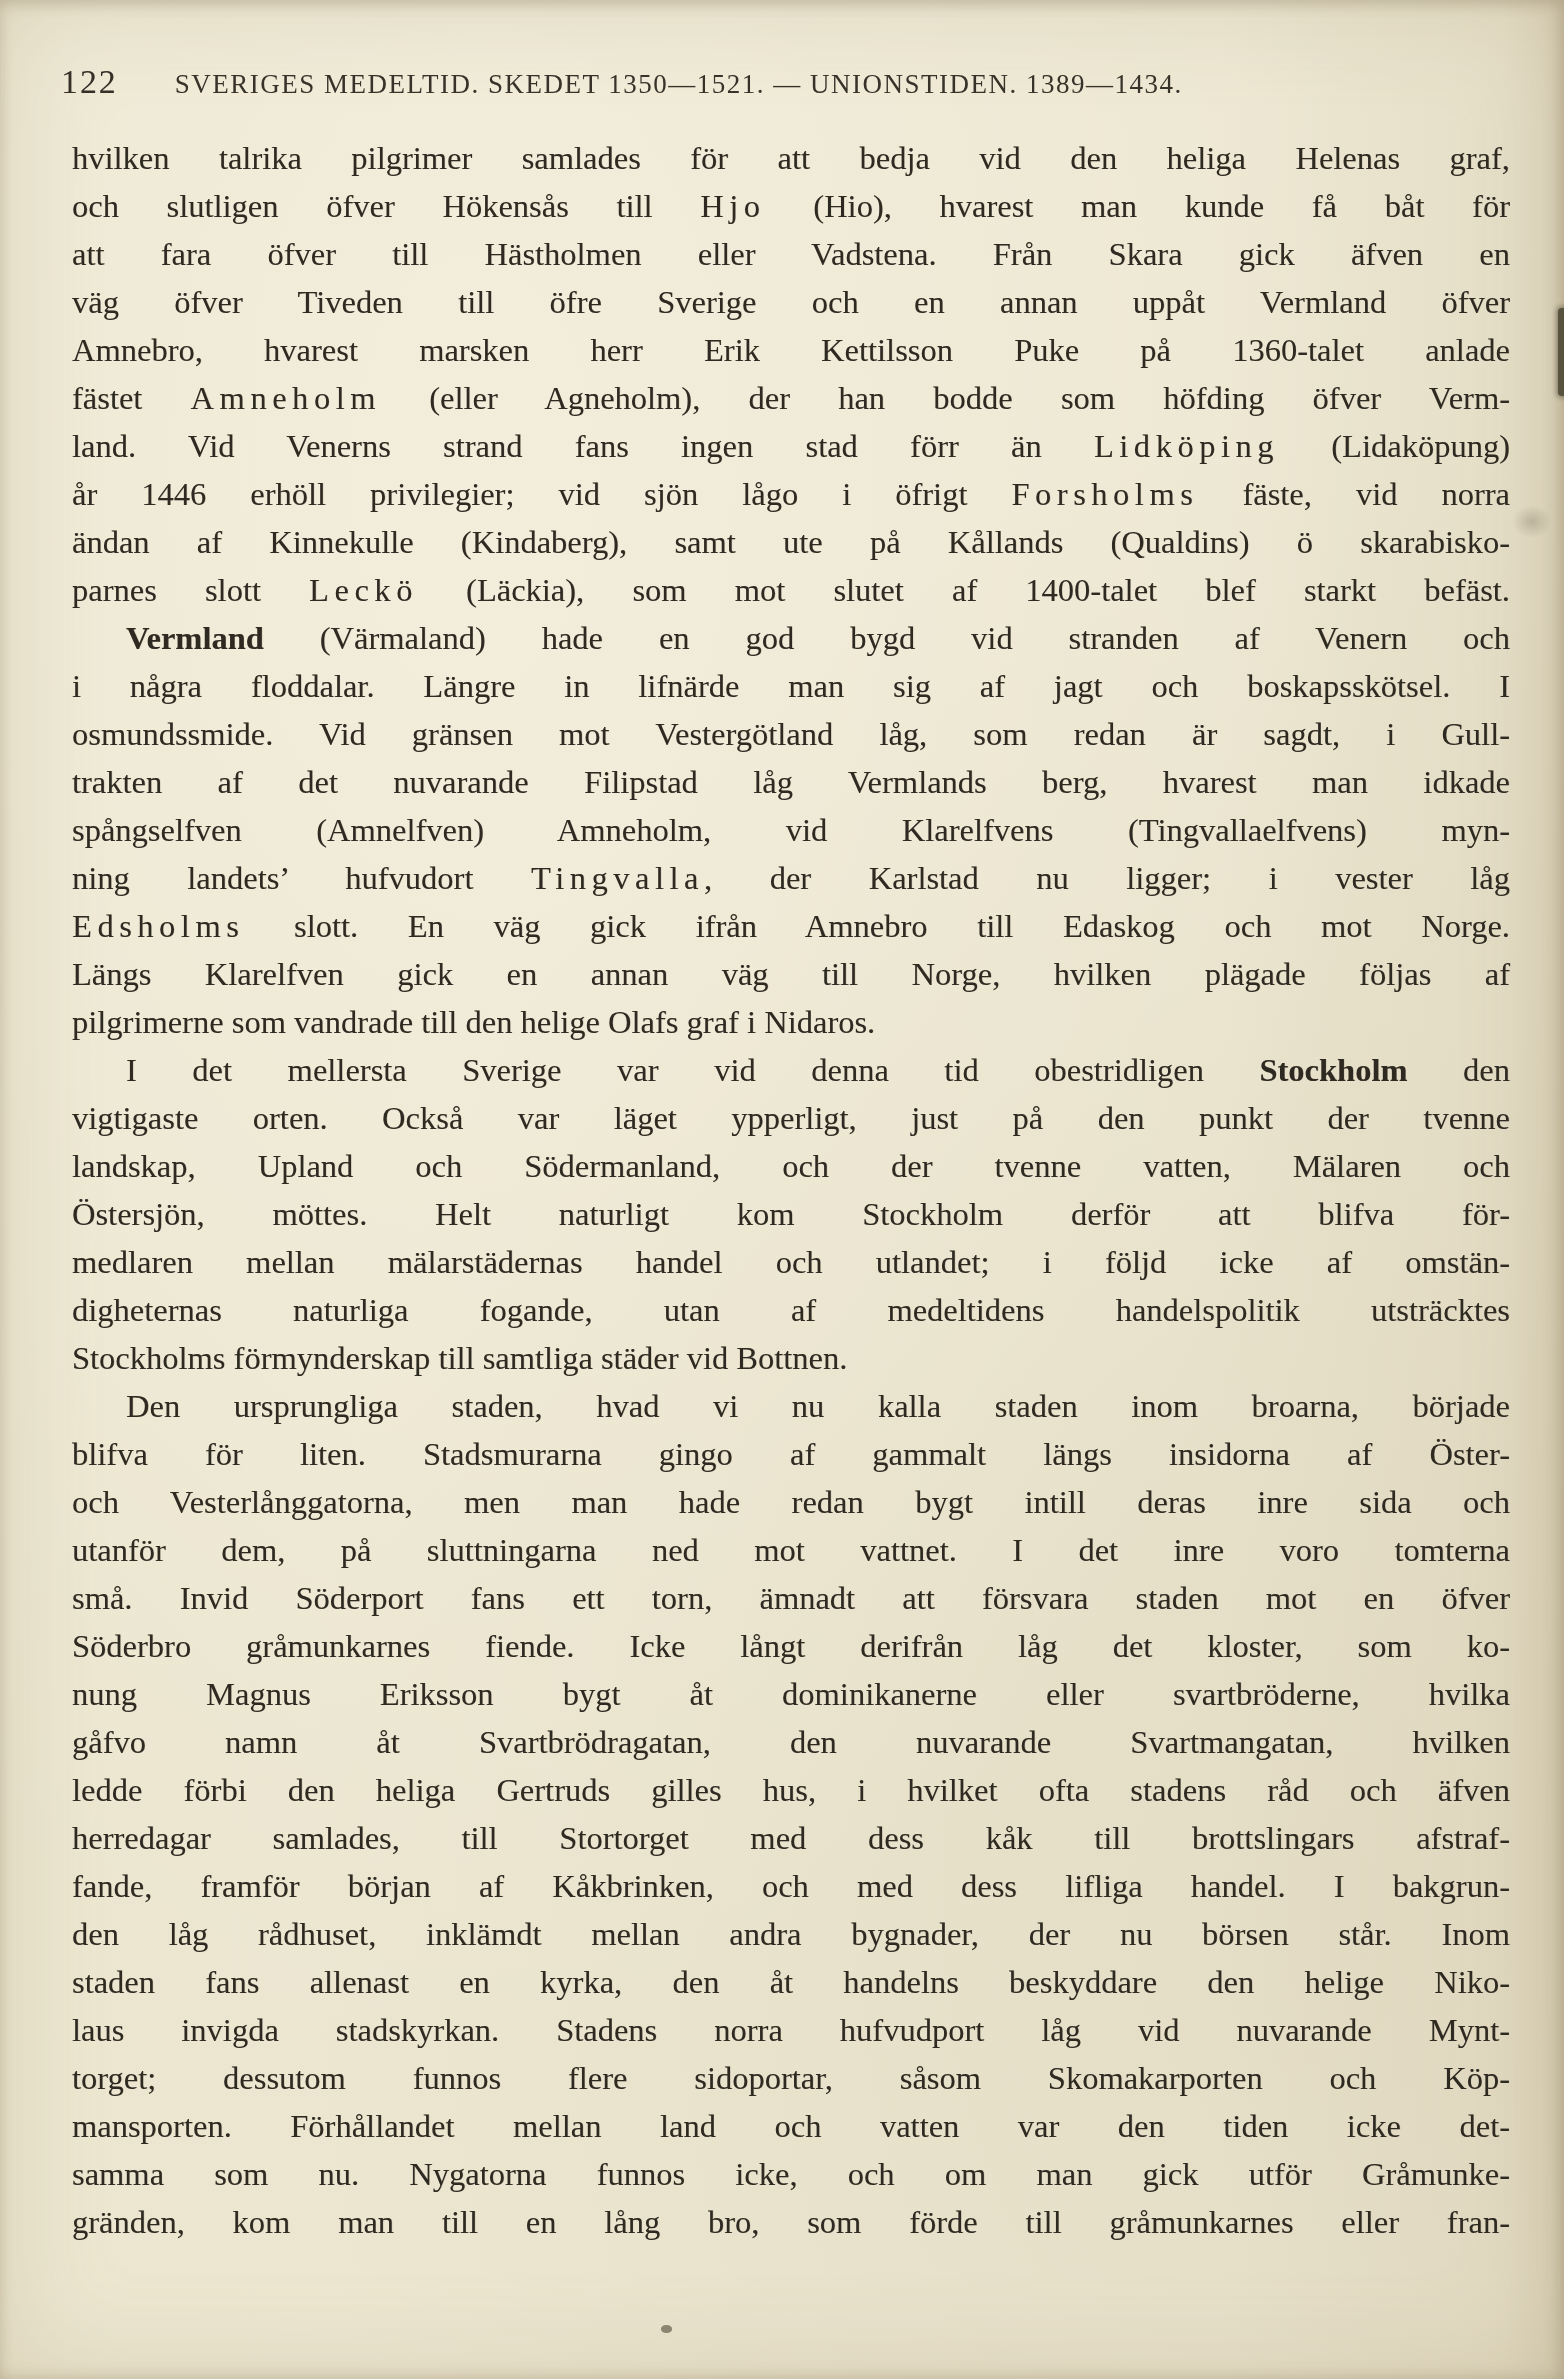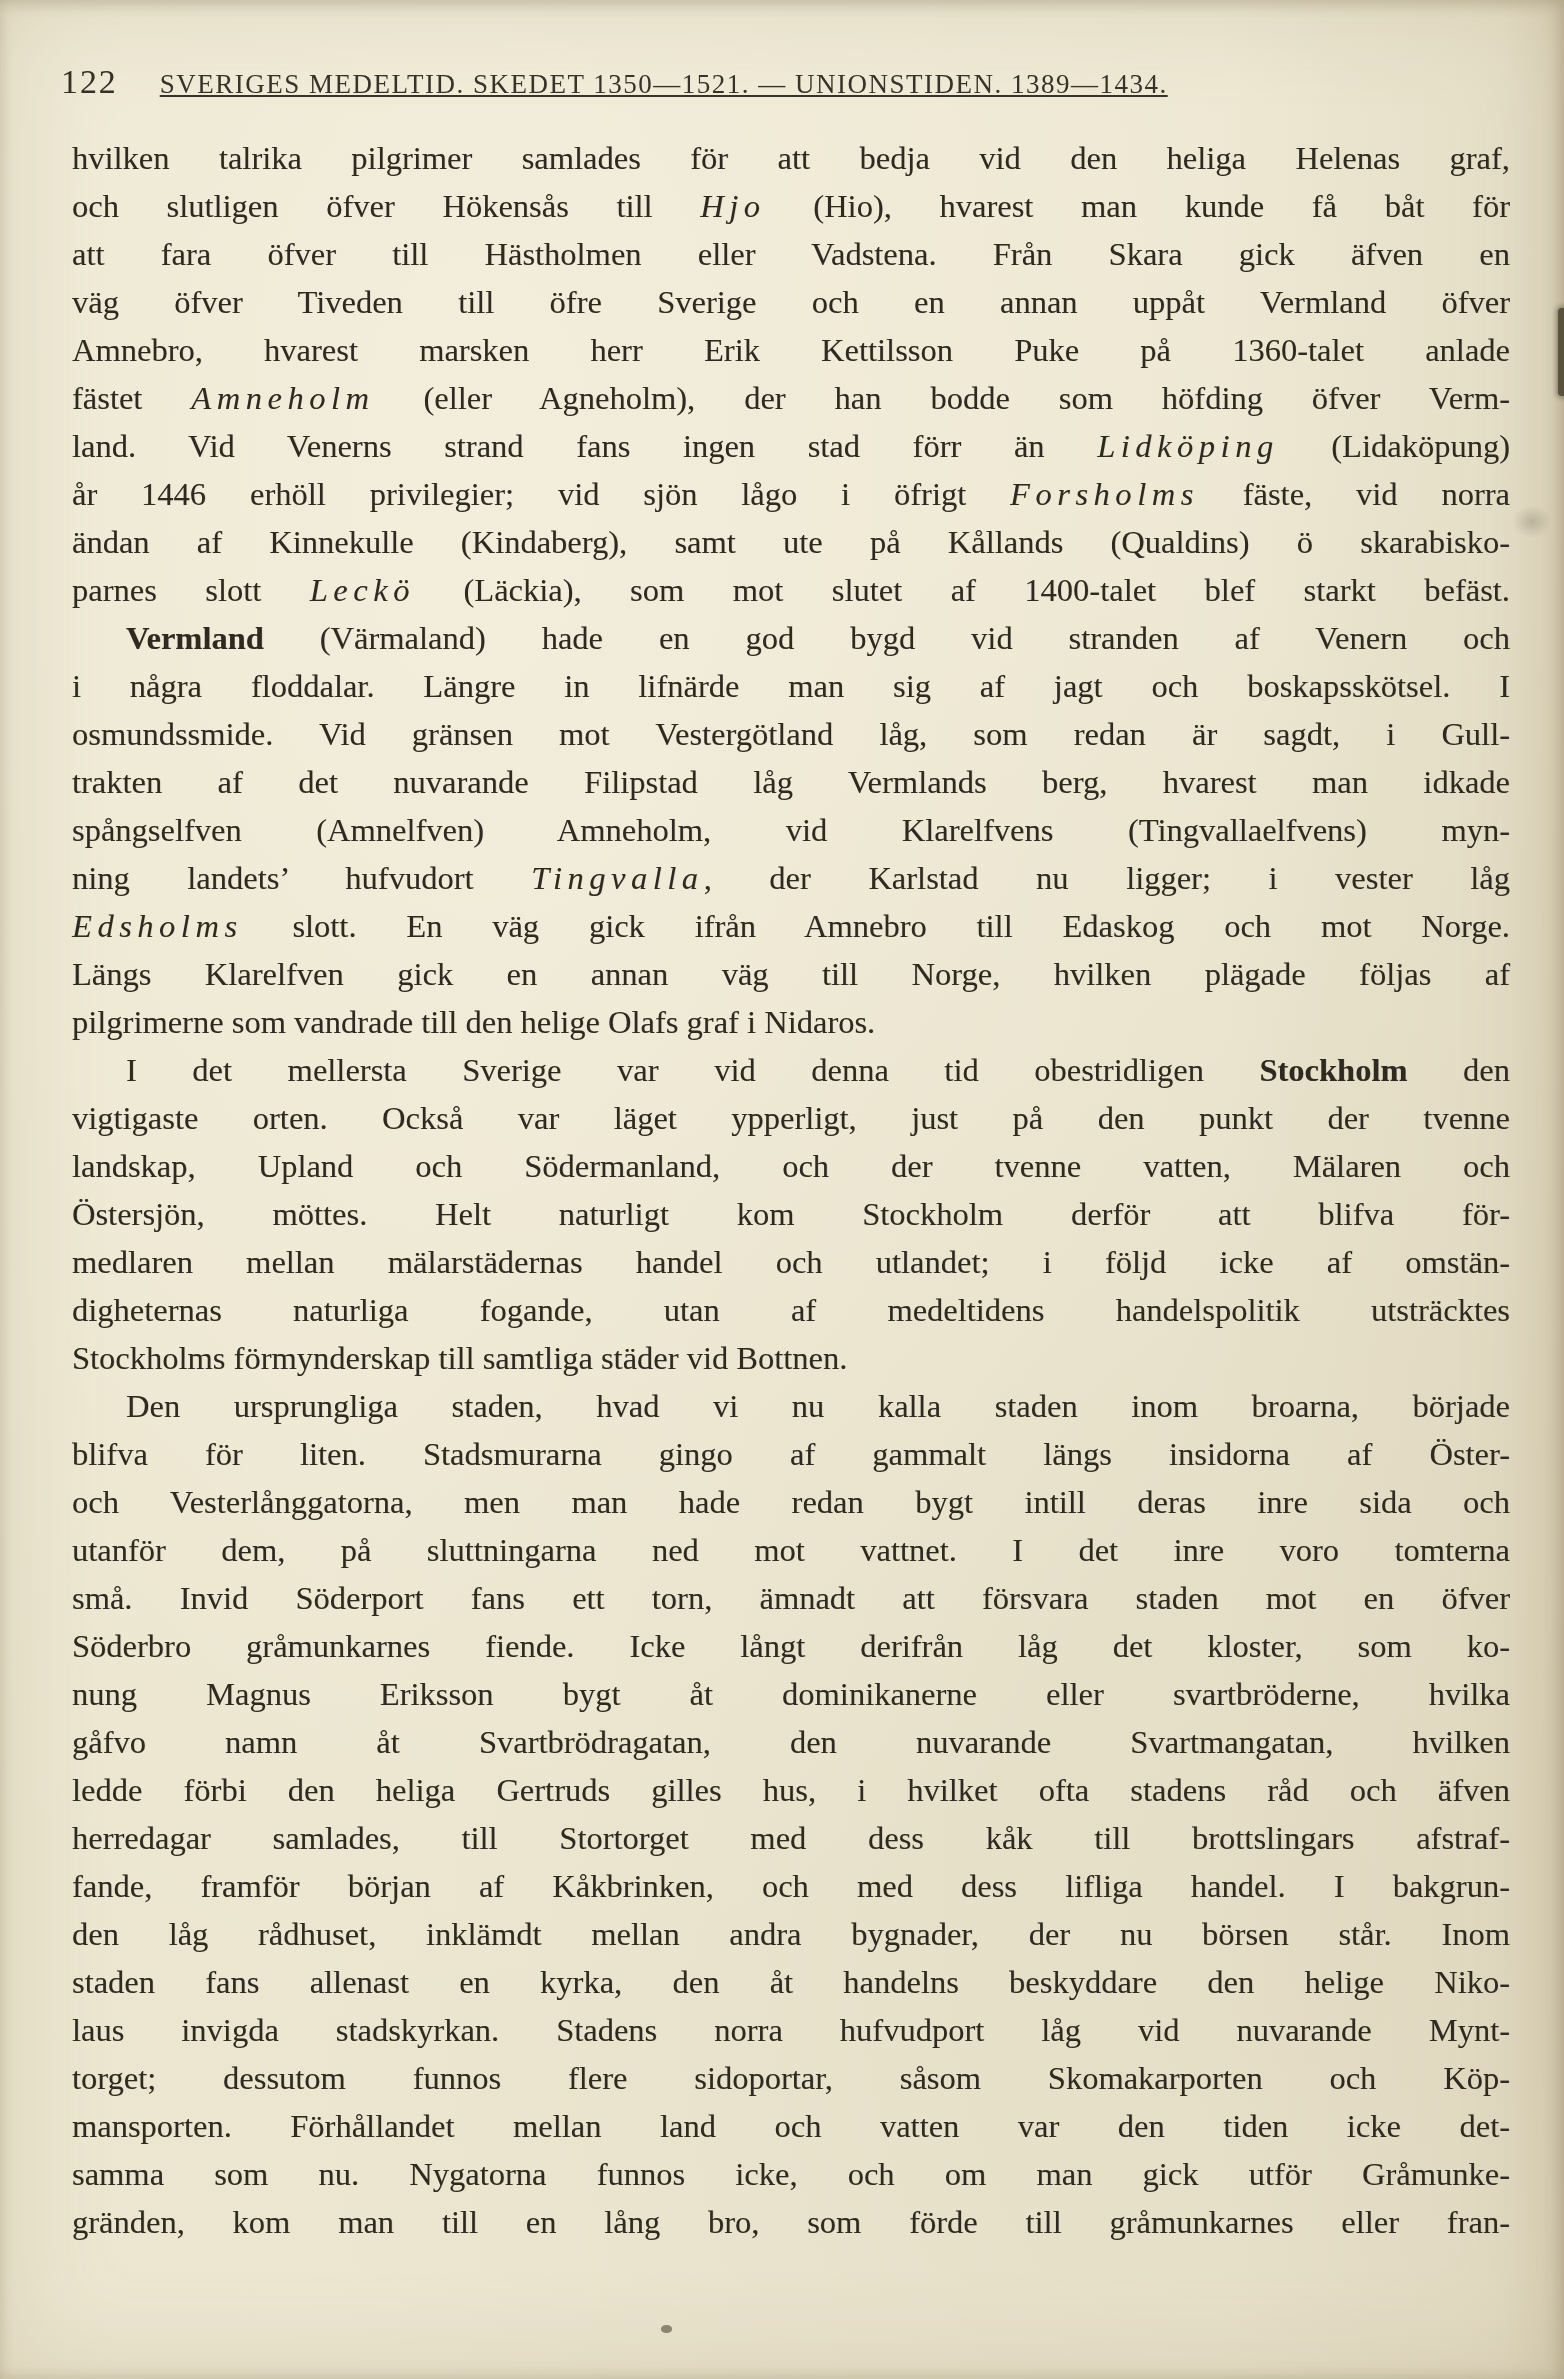--- a/index.html
+++ b/index.html
@@ -30,25 +30,24 @@
     display: flex;
     align-items: baseline;
     white-space: nowrap;
   }
   .page-number {
     font-size: 34px;
     letter-spacing: 1.9px;
     color: #343028;
   }
   .header-title {
-    margin-left: 42px;
+    margin-left: 57px;
     font-size: 27px;
     letter-spacing: 1.5px;
     color: #38332a;
-    text-decoration: underline;
   }
   .text-body {
     position: absolute;
     top: 134px;
     left: 59px;
     right: 55px;
   }
   .line {
     font-size: 32.5px;
     line-height: 48px;
@@ -59,21 +58,21 @@
     text-shadow: 0.4px 0.4px 0.6px rgba(60,50,35,0.25);
     margin-left: 13px;
   }
   .line.end {
     text-align-last: left;
   }
   .line.indent {
     text-indent: 54px;
   }
   .seg-b { font-weight: 700; }
-  .seg-s { letter-spacing: 0.17em; font-style: italic; }
+  .seg-s { letter-spacing: 0.17em; }
   .artifact { position: absolute; pointer-events: none; }
   .artifact-edge-sliver {
     right: 0; top: 308px; width: 6.7px; height: 88px;
     background: #45402f; border-radius: 3.8px 0 0 3.8px;
     box-shadow: 0 0 5.7px 1.9px rgba(70,62,45,0.55);
     opacity: 0.85;
   }
   .artifact-smudge {
     left: 1512px; top: 505px; width: 40px; height: 32.5px;
     background: radial-gradient(ellipse, rgba(110,100,80,0.30), rgba(110,100,80,0) 70%);

